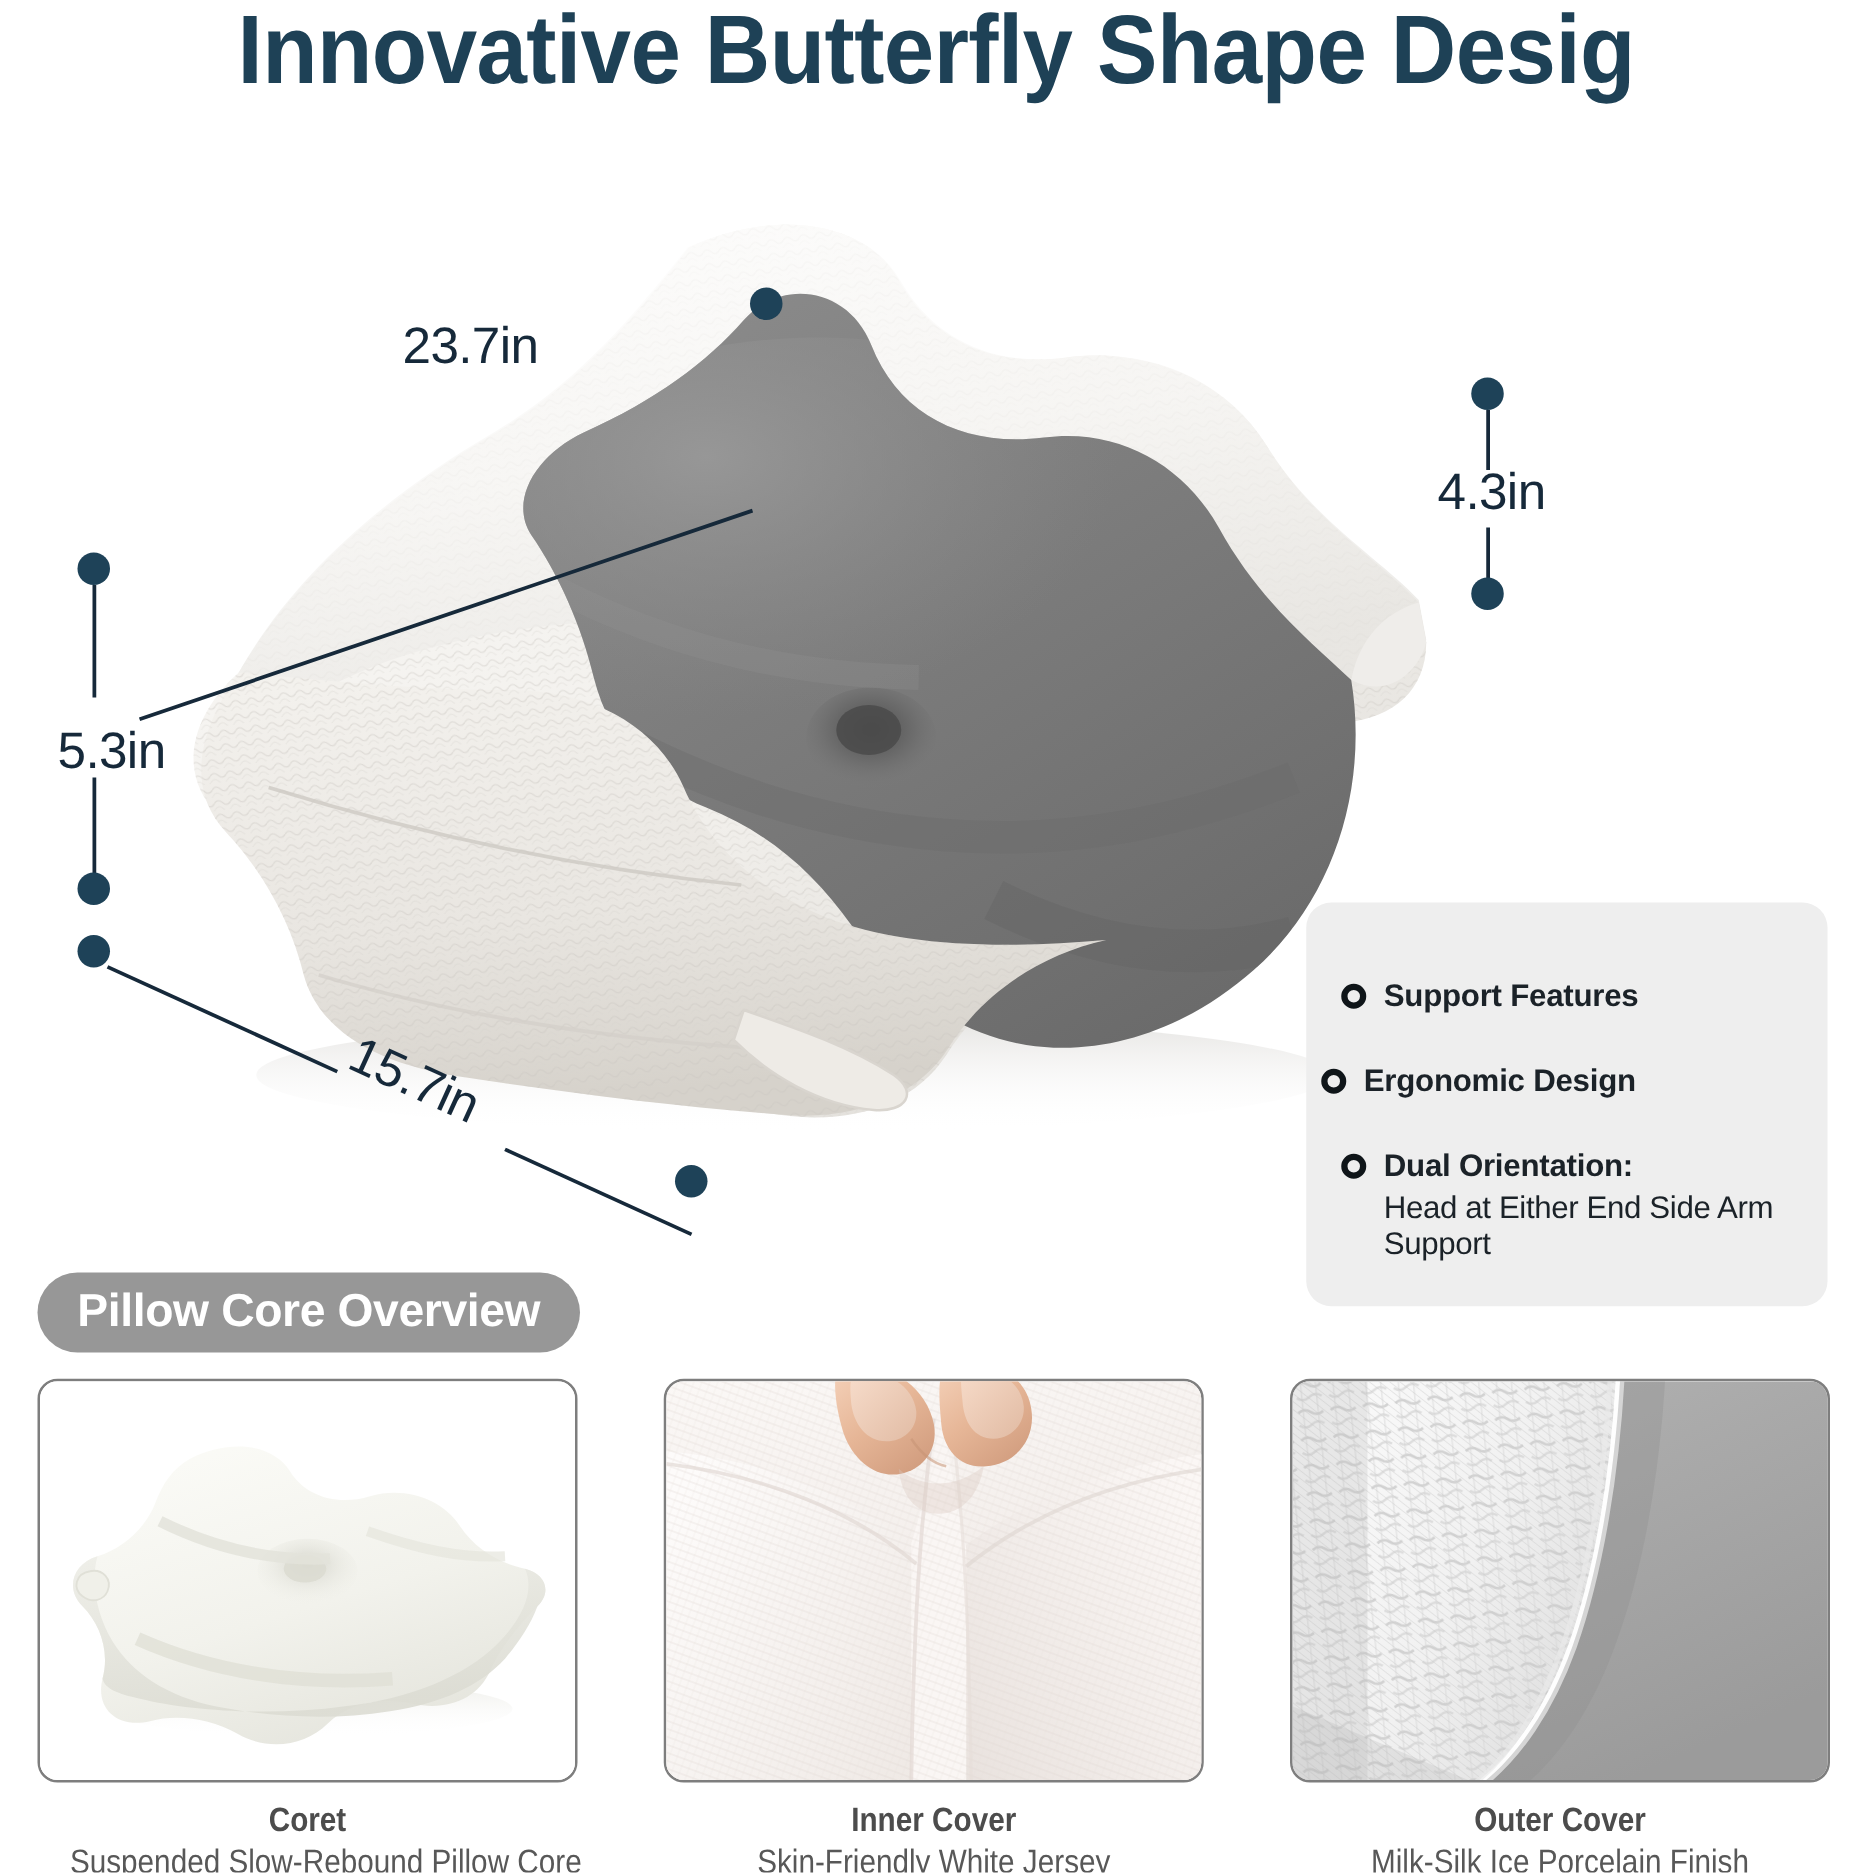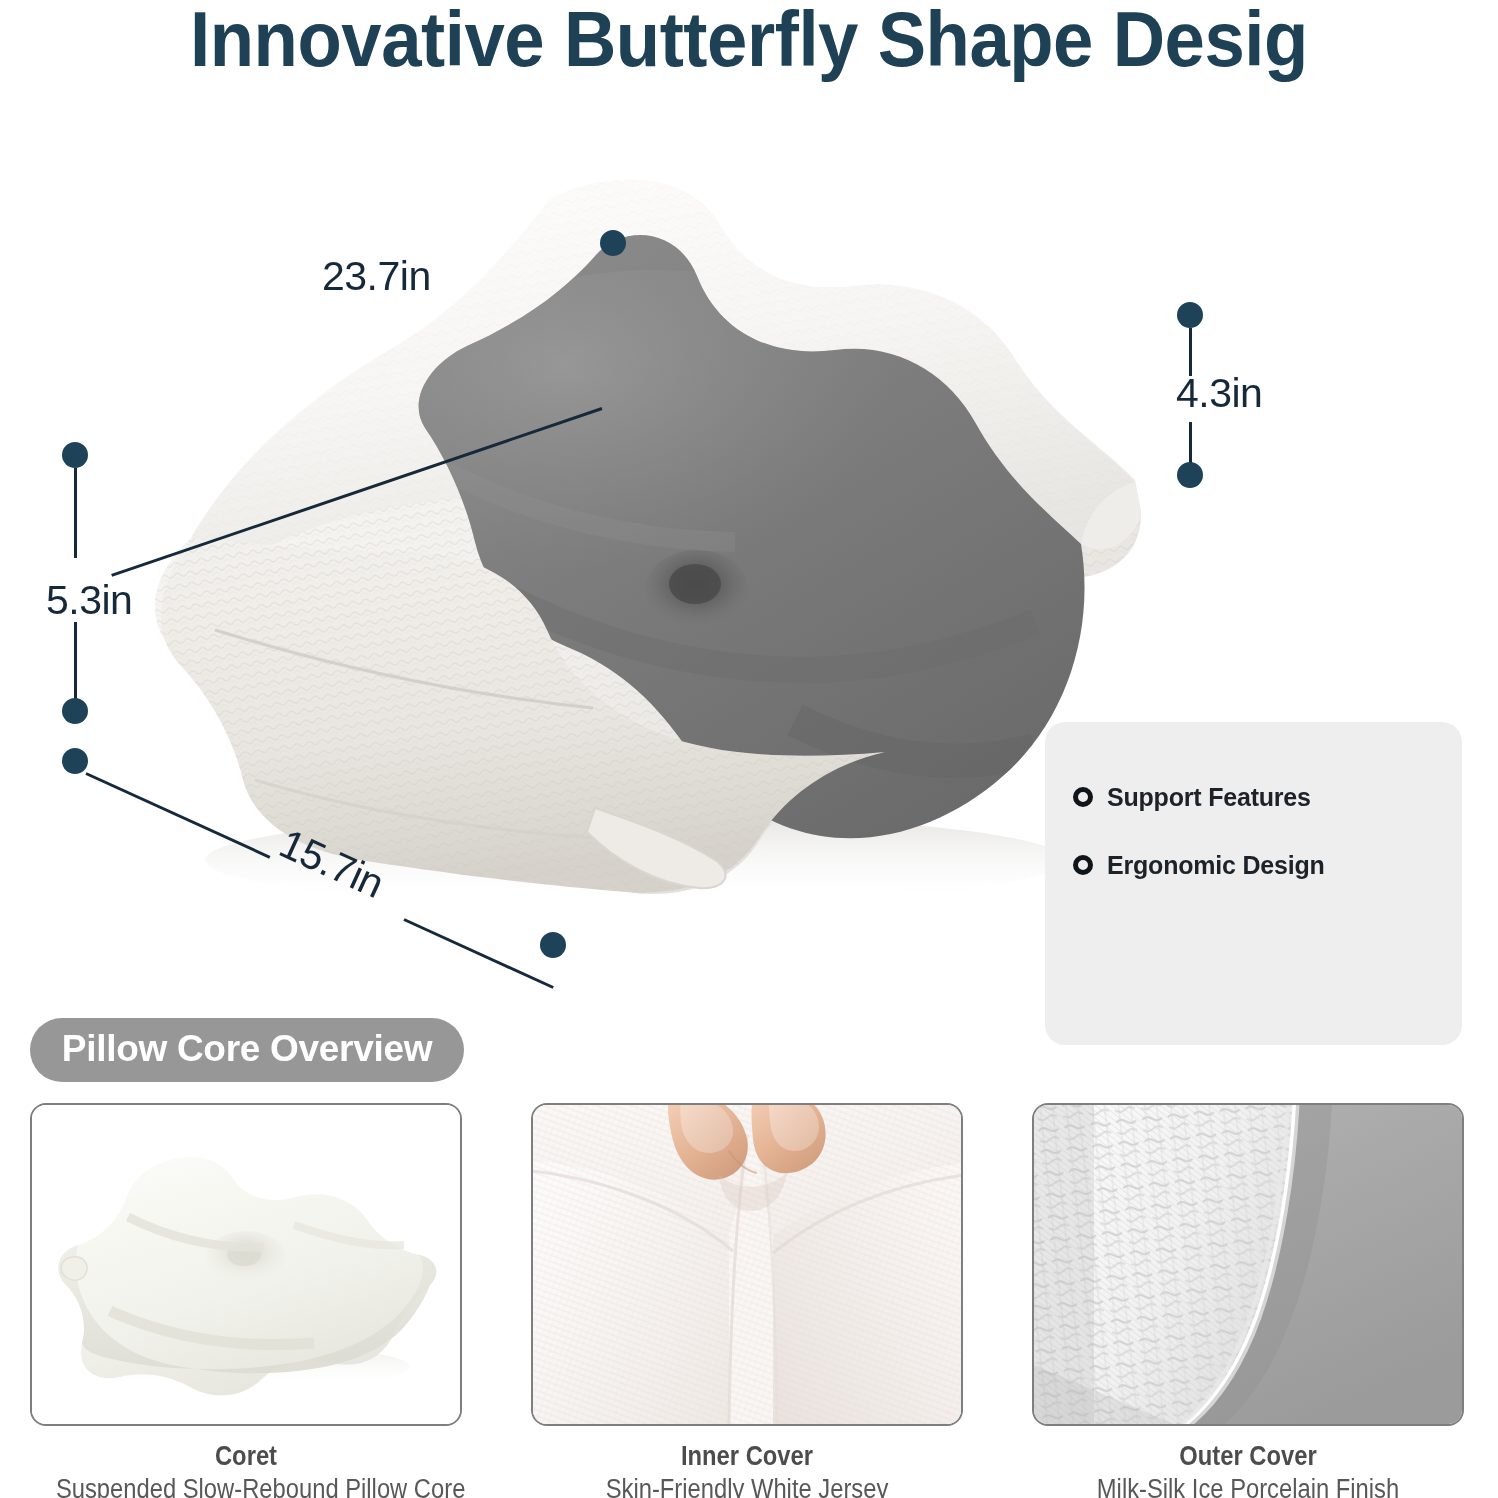--- a/index.html
+++ b/index.html
@@ -356,38 +356,45 @@
     <div class="dim-label" style="left:282px; top:718px; transform: rotate(24.5deg);
                 transform-origin: 0 50%;">15.7in</div>
     <div class="dim-line" style="left:404px; top:818px; width:164px; height:3px;
                 transform: rotate(24.5deg); transform-origin: 0 50%;"></div>
     <div class="dim-dot" style="left:540px; top:832px;"></div>
   </div>
 
   <div>
     <div class="dim-dot" style="left:1177px; top:202px;"></div>
     <div class="dim-line" style="left:1189px; top:228px; width:3px; height:48px;"></div>
-    <div class="dim-label" style="left:1176px; top:270px;">4.3in</div>
+    <div class="dim-label" style="left:1150px; top:270px;">4.3in</div>
     <div class="dim-line" style="left:1189px; top:322px; width:3px; height:46px;"></div>
     <div class="dim-dot" style="left:1177px; top:362px;"></div>
   </div>
 </div>
 
 <div id="feature-box">
 
   <div class="feature-row" style="left:28px; top:58px;">
     <span class="ring-icon"></span>
     <span class="feature-text">Support Features</span>
   </div>
 
-  <div class="feature-row" style="left:28px; top:126px;text-align:center;">
+  <div class="feature-row" style="left:12px; top:126px;text-align:center;">
     <span class="ring-icon"></span>
     <span class="feature-text">Ergonomic Design</span>
   </div>
 
+  <div class="feature-row" style="left:28px; top:194px;">
+    <span class="ring-icon"></span>
+    <span>
+      <div class="feature-text">Dual Orientation:</div>
+      <div class="feature-sub">Head at Either End Side Arm Support</div>
+    </span>
+  </div>
 </div>
 
 <div id="core-badge">
   <span id="core-badge-label">Pillow Core Overview</span>
 </div>
 
 <div id="card-1" class="thumb-card">
   <div class="thumb-inner">
     <svg viewBox="0 0 432 323" width="432" height="323" xmlns="http://www.w3.org/2000/svg">
       <defs>

